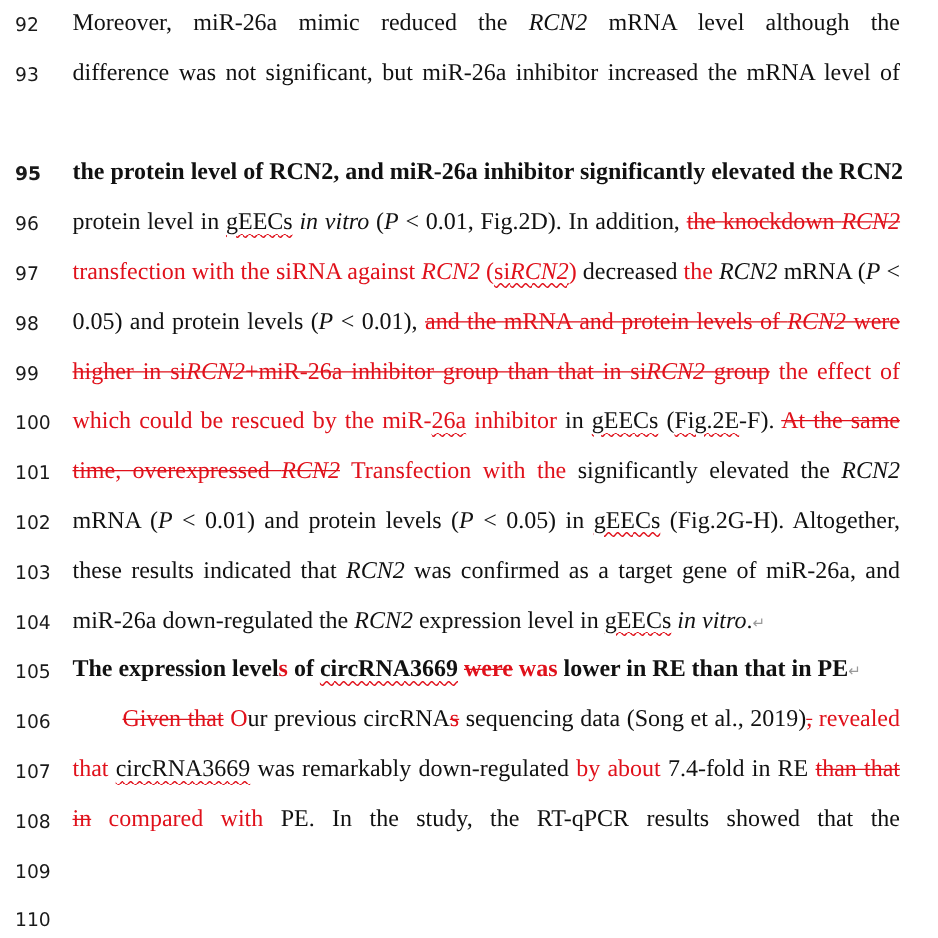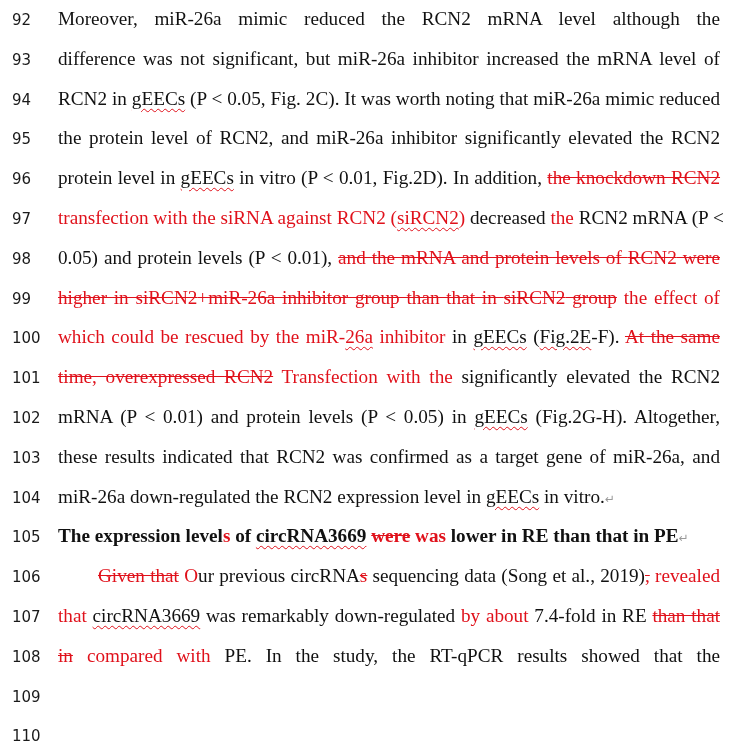--- a/index.html
+++ b/index.html
@@ -29,42 +29,38 @@
     color: #111111;
     white-space: nowrap;
     top: 3px;
     text-align: justify;
     text-align-last: justify;
   }
   .txt.last { text-align-last: left; }
   .txt.indent { left: 98px; width: 622px; }
   .ins { color: #e0111b; }
   .del { color: #e0111b; text-decoration: line-through; text-decoration-color: #e0111b; }
-  .it { }
+  .it { font-style: italic; }
   .b { font-weight: bold; }
   .sq { text-decoration: underline wavy #e0111b; text-decoration-thickness: 1px; text-underline-offset: 3px; }
   .para { color: #9a9a9a; font-family: "DejaVu Sans", sans-serif; font-size: 12px; }
 </style>
 </head>
 <body>
 
 <div class="page" id="page">
     <div class="line" style="top: 5px;">
       <span class="ln">92</span>
       <div class="txt"><span class="">Moreover, miR-26a mimic reduced the </span><span class="it">RCN2</span><span class=""> mRNA level although the</span></div>
     </div>
     <div class="line" style="top: 44.8px;">
       <span class="ln">93</span>
       <div class="txt"><span class="">difference was not significant, but miR-26a inhibitor increased the mRNA level of</span></div>
     </div>
-    <div class="line" style="top: 84.6px;">
-      <span class="ln">94</span>
-      <div class="txt"><span class="it">RCN2</span><span class=""> in </span><span class="sq">gEECs</span><span class=""> (</span><span class="it">P</span><span class=""> &lt; 0.05, Fig. 2C). It was worth noting that miR-26a mimic reduced</span></div>
-    </div>
-    <div class="line" style="top: 124.4px;">
+    <div class="line" style="top: 124.4px; font-weight: bold;">
       <span class="ln">95</span>
       <div class="txt"><span class="">the protein level of RCN2, and miR-26a inhibitor significantly elevated the RCN2</span></div>
     </div>
     <div class="line" style="top: 164.2px;">
       <span class="ln">96</span>
       <div class="txt"><span class="">protein level in </span><span class="sq">gEECs</span><span class=""> </span><span class="it">in vitro</span><span class=""> (</span><span class="it">P</span><span class=""> &lt; 0.01, Fig.2D). In addition, </span><span class="del">the knockdown </span><span class="del it">RCN2</span></div>
     </div>
     <div class="line" style="top: 204px;">
       <span class="ln">97</span>
       <div class="txt"><span class="ins">transfection with the siRNA against </span><span class="ins it">RCN2</span><span class="ins"> (</span><span class="ins sq">si</span><span class="ins it sq">RCN2</span><span class="ins">)</span><span class=""> decreased </span><span class="ins">the</span><span class=""> </span><span class="it">RCN2</span><span class=""> mRNA (</span><span class="it">P</span><span class=""> &lt;</span></div>

